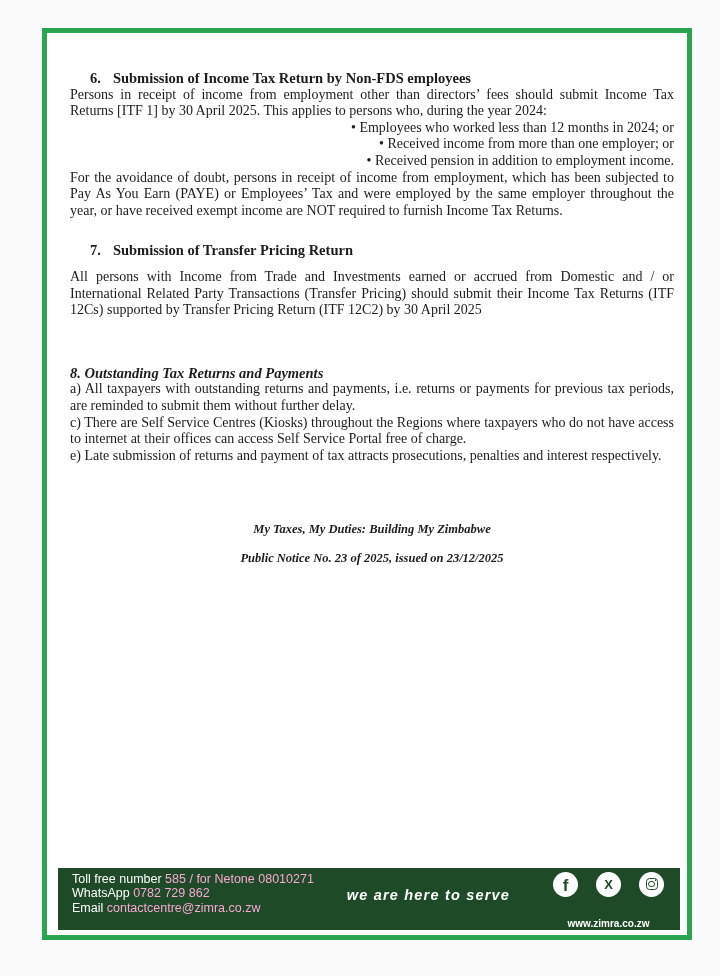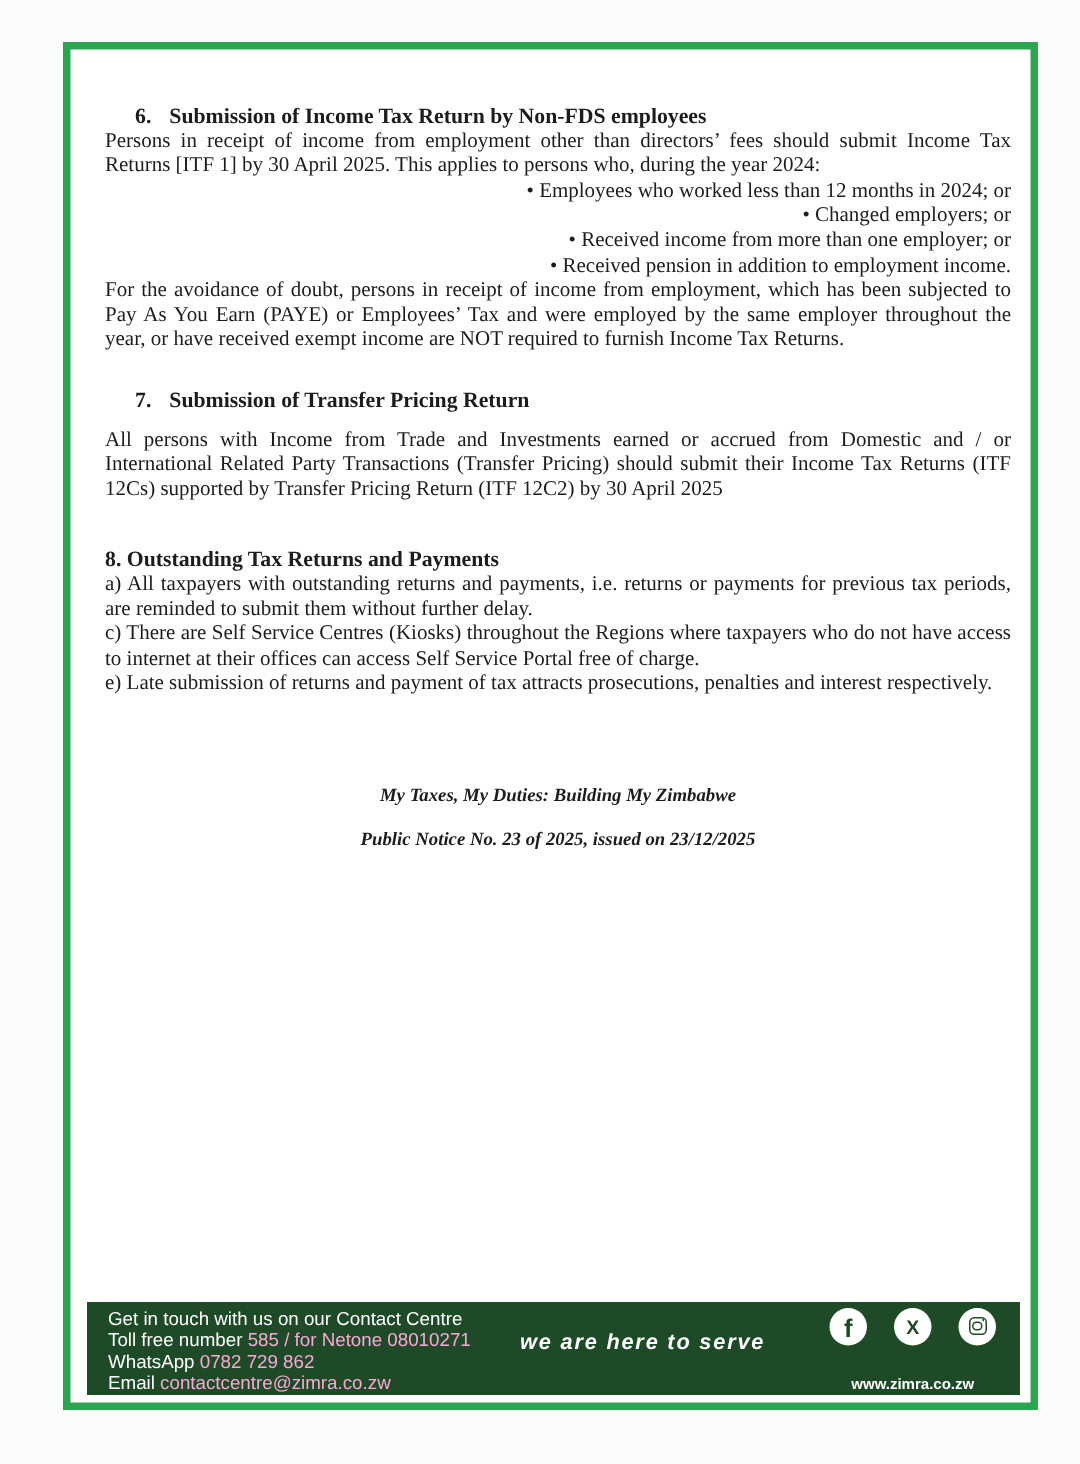--- a/index.html
+++ b/index.html
@@ -29,21 +29,21 @@
     margin-left:20px;
     text-align:left;
   }
   .heading-flush {
     font-weight:bold; font-size:14.5px;
     text-align:left;
   }
   .para { margin:0; }
   .bullet { text-align:right; }
   .h7 { margin-top:23px; margin-bottom:10px; }
-  .h8 { margin-top:30px; }
+  .h8 { margin-top:46px;font-style:italic; }
   .taglines { margin-top:58px; text-align:center; }
   .tagline {
     font-weight:bold; font-style:italic;
     font-size:12.5px; line-height:15px;
   }
   .tagline + .tagline { margin-top:14px; }
 
   
   .banner {
     position:absolute; left:11px; bottom:5px;
@@ -109,21 +109,20 @@
 
 <div class="frame">
   <div class="content">
 
     <div class="heading">
       <span>6.</span>
       <span>Submission of Income Tax Return by Non-FDS employees</span>
     </div>
     <p class="para">Persons in receipt of income from employment other than directors’ fees should submit Income Tax Returns [ITF 1] by 30 April 2025. This applies to persons who, during the year 2024:</p>
     <div class="bullet">• Employees who worked less than 12 months in 2024; or</div>
-    <div class="bullet">• Changed employers; or</div>
     <div class="bullet">• Received income from more than one employer; or</div>
     <div class="bullet">• Received pension in addition to employment income.</div>
     <p class="para">For the avoidance of doubt, persons in receipt of income from employment, which has been subjected to Pay As You Earn (PAYE) or Employees’ Tax and were employed by the same employer throughout the year, or have received exempt income are NOT required to furnish Income Tax Returns.</p>
 
     <div class="heading h7">
       <span>7.</span>
       <span>Submission of Transfer Pricing Return</span>
     </div>
     <p class="para">All persons with Income from Trade and Investments earned or accrued from Domestic and / or International Related Party Transactions (Transfer Pricing) should submit their Income Tax Returns (ITF 12Cs) supported by Transfer Pricing Return (ITF 12C2) by 30 April 2025</p>
 
@@ -133,21 +132,20 @@
     <p class="para">e) Late submission of returns and payment of tax attracts prosecutions, penalties and interest respectively.</p>
 
     <div class="taglines">
       <div class="tagline">My Taxes, My Duties: Building My Zimbabwe</div>
       <div class="tagline">Public Notice No. 23 of 2025, issued on 23/12/2025</div>
     </div>
   </div>
 
   <div class="banner">
     <div class="f-left">
-      <div>Get in touch with us on our Contact Centre</div>
       <div><span>Toll free number </span><span class="yellow">585 / for Netone 08010271</span></div>
       <div><span>WhatsApp </span><span class="yellow">0782 729 862</span></div>
       <div><span>Email </span><span class="yellow">contactcentre@zimra.co.zw</span></div>
     </div>
     <div class="f-center">
       <span class="serve">we are here to serve</span>
     </div>
     <div class="f-right">
       <div class="icon-row">
         <div class="icon-circle">

